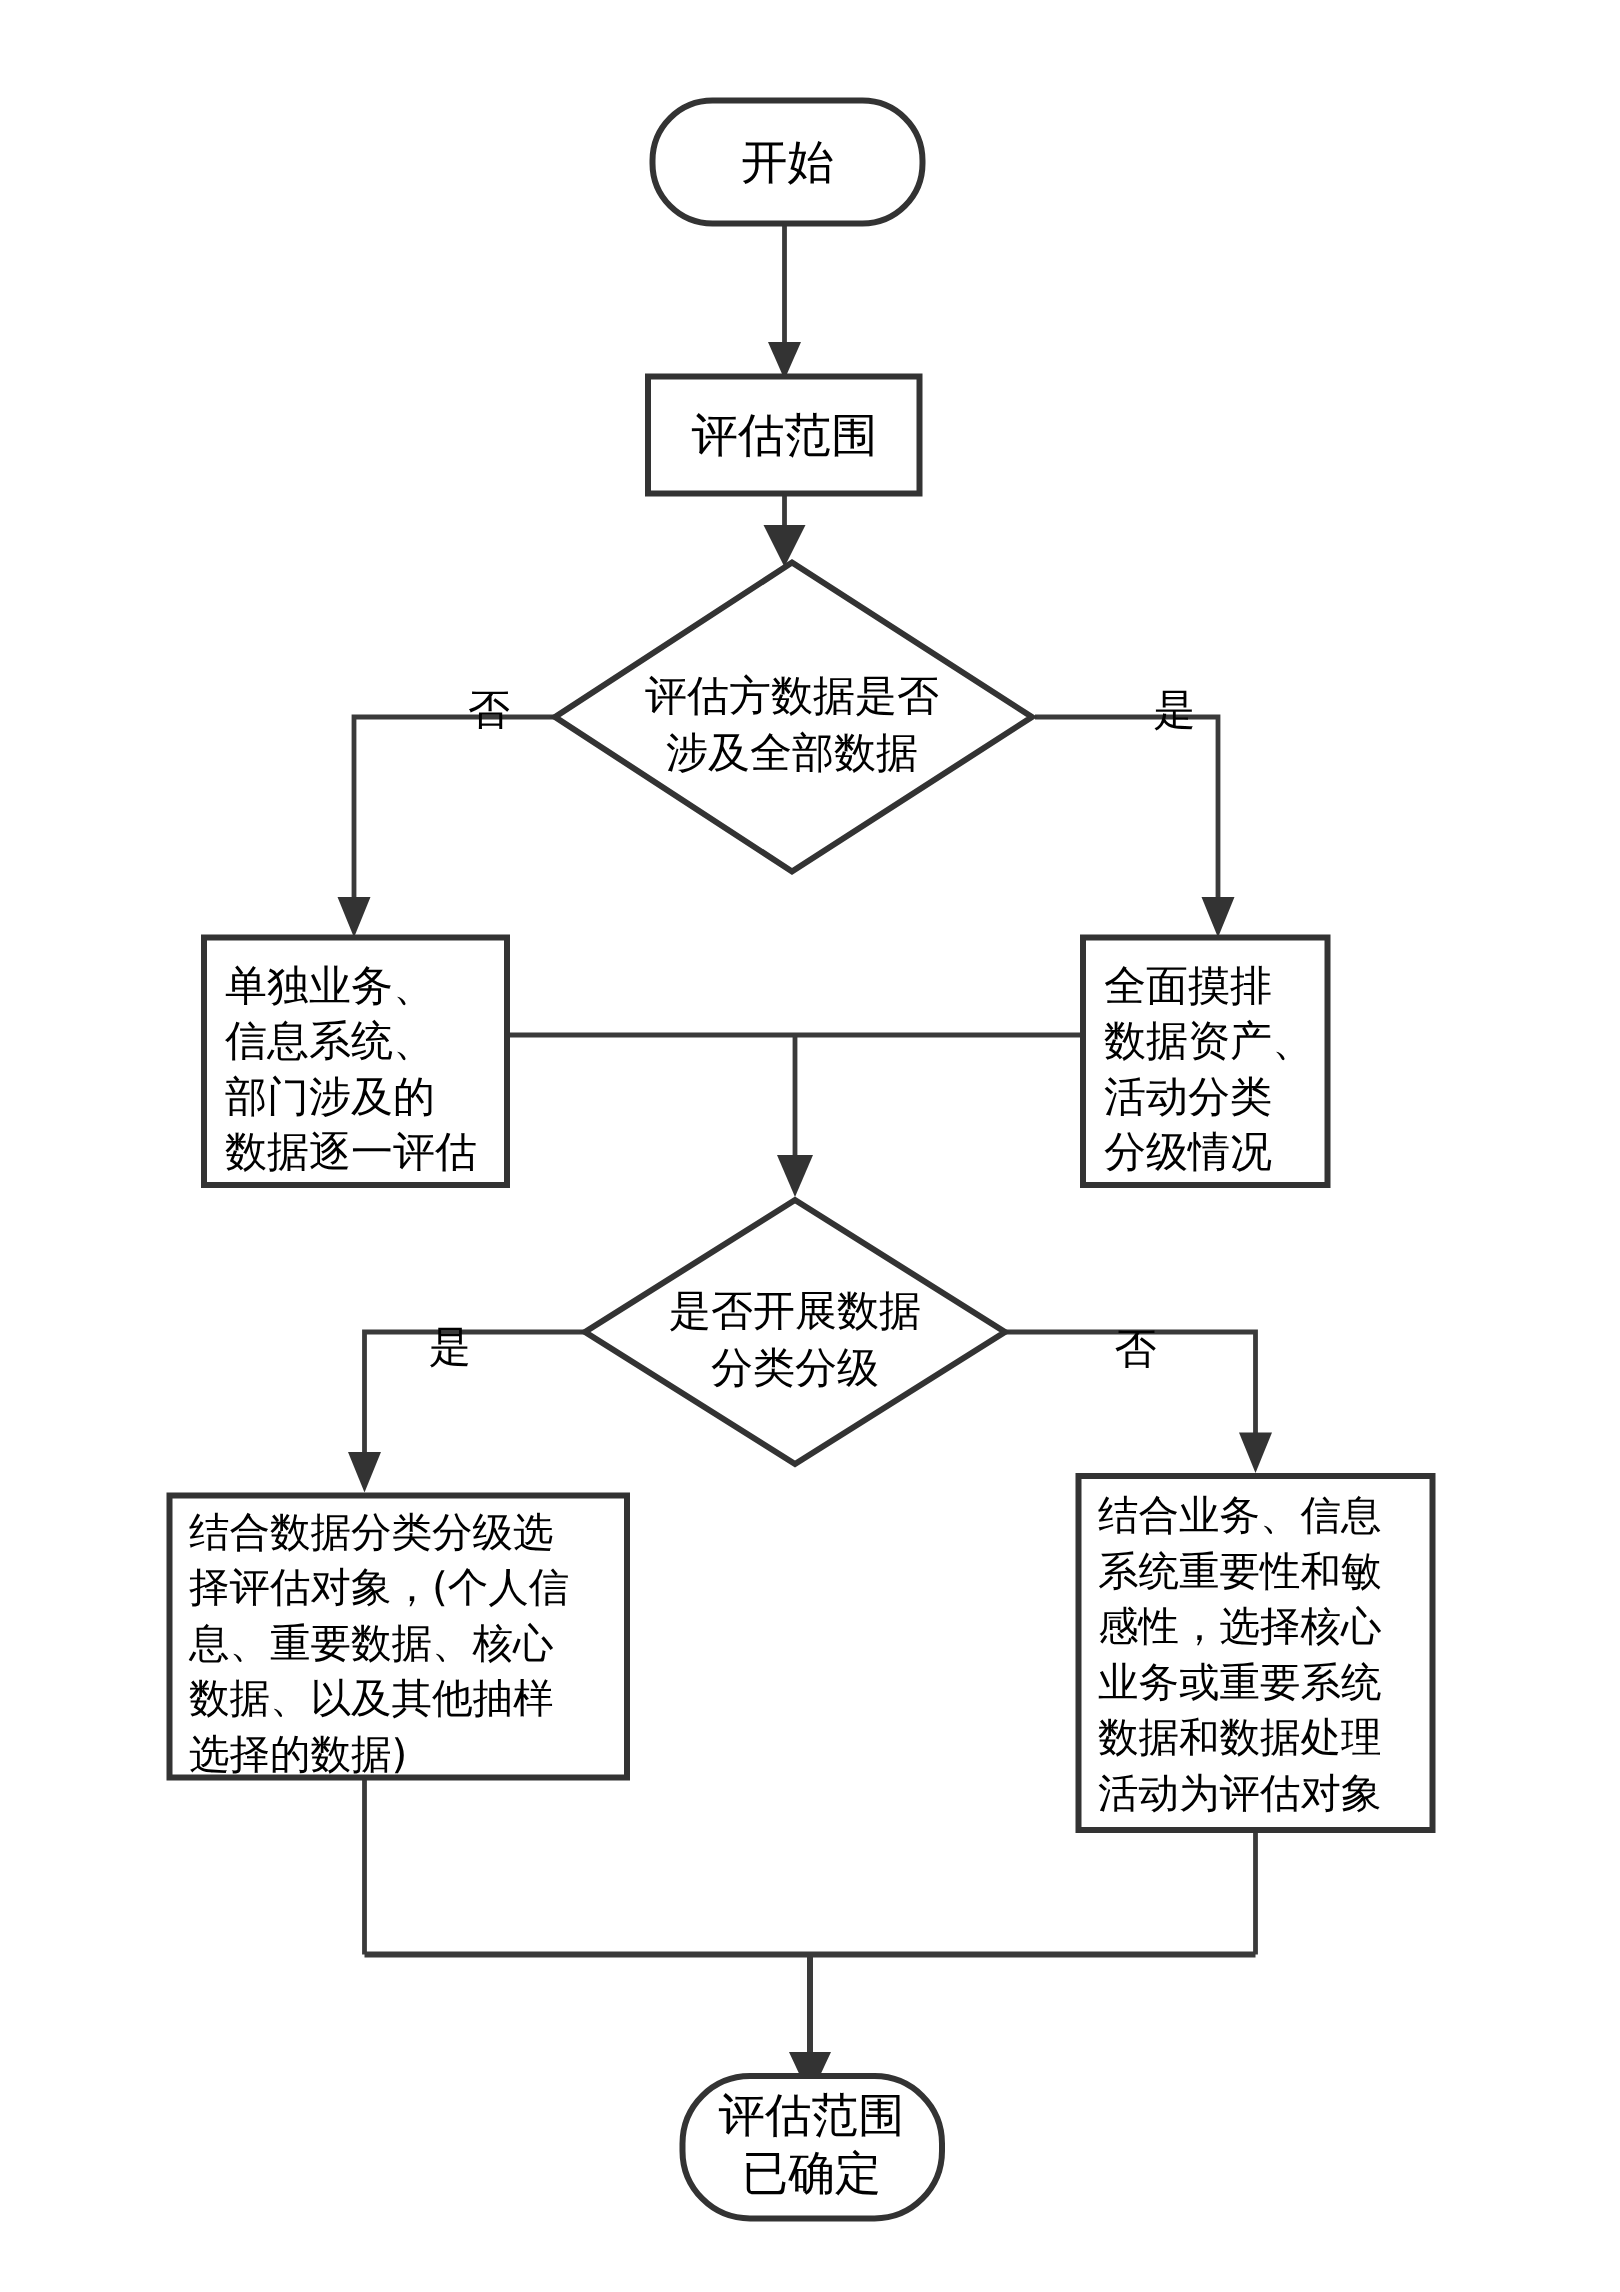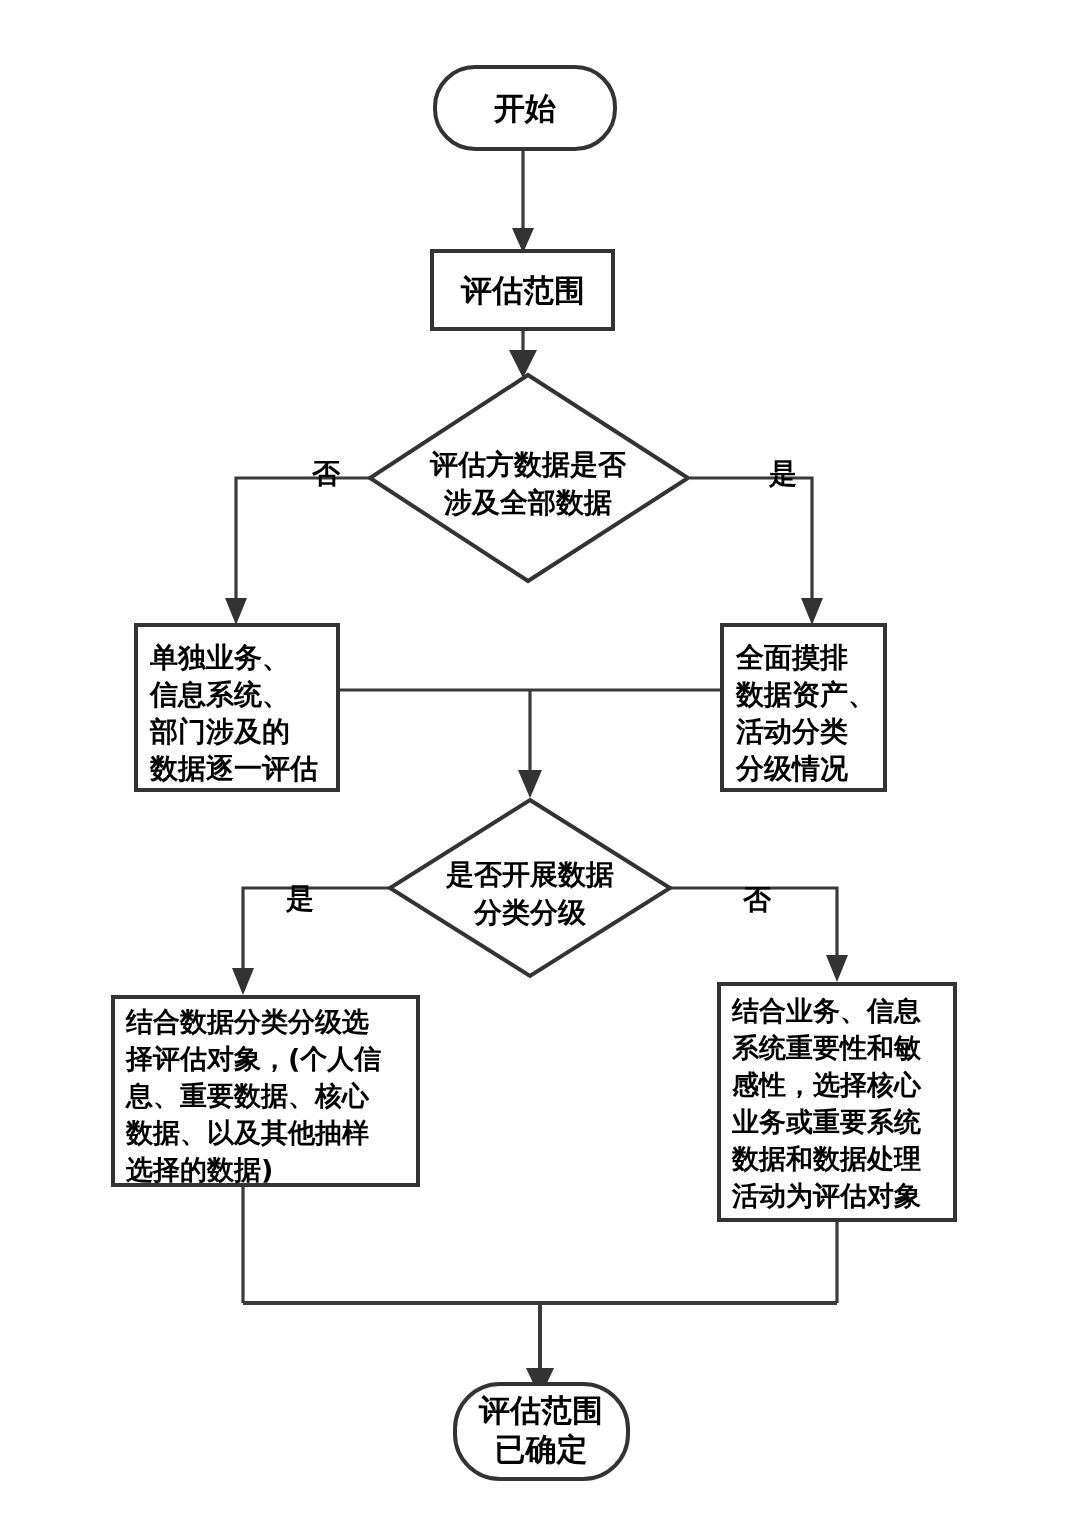--- a/index.html
+++ b/index.html
@@ -11,21 +11,20 @@
     width: 1080px;
     height: 1528px;
     font-family: "DejaVu Sans", "Liberation Sans", sans-serif;
     overflow: hidden;
   }
   #flow-root {
     position: relative;
     width: 1080px;
     height: 1528px;
     background: #ffffff;
-    font-weight: bold;
   }
   svg#flow-svg {
     position: absolute;
     top: 0;
     left: 0;
     width: 1080px;
     height: 1528px;
     display: block;
   }
   .node-shape {

